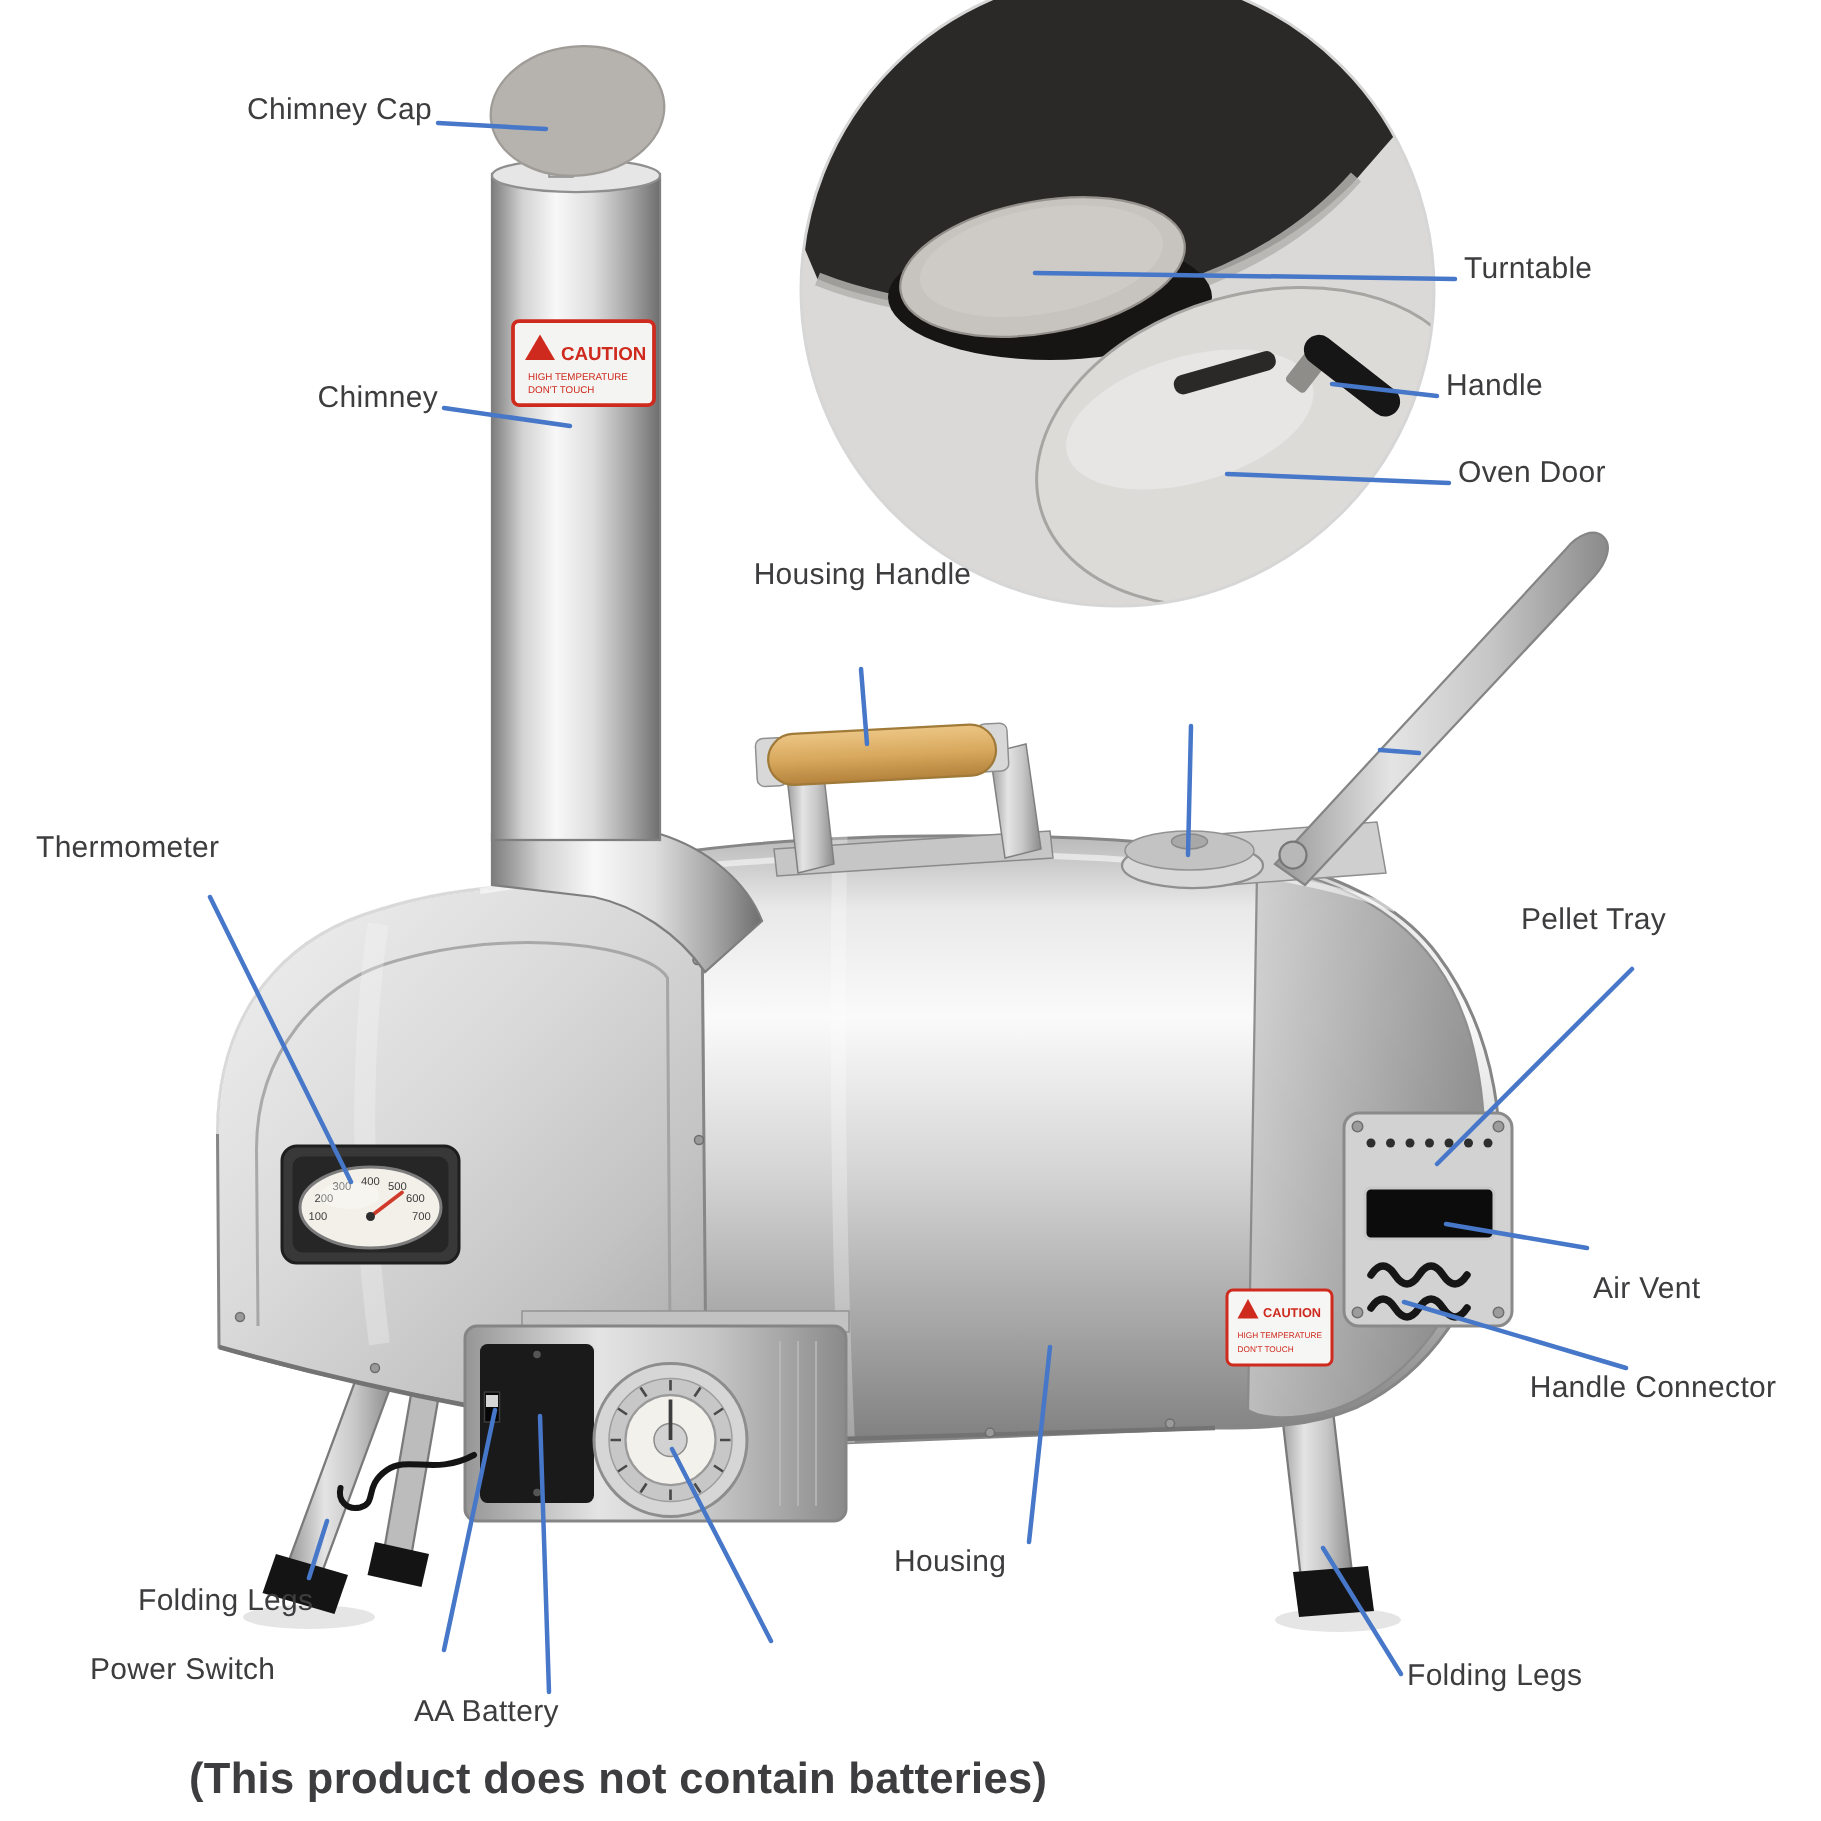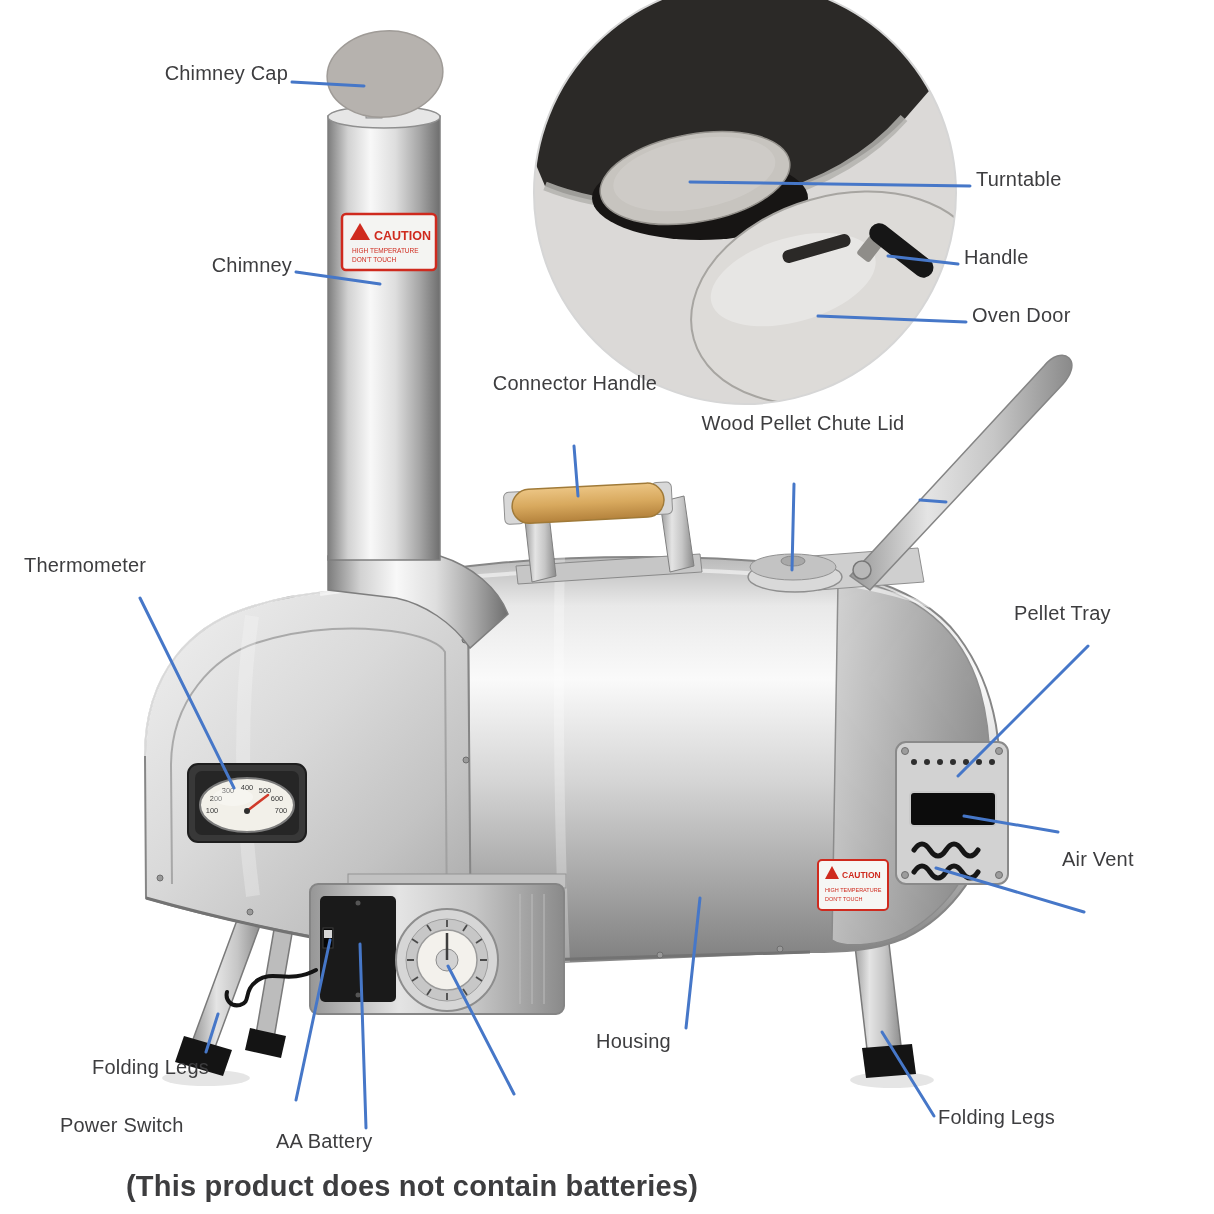--- a/index.html
+++ b/index.html
@@ -256,25 +256,25 @@
     <line x1="686" y1="1028" x2="700" y2="898"></line>
     <line x1="934" y1="1116" x2="882" y2="1032"></line>
   </g>
 </svg>
 
 <div class="lbl right" style="left:40px;top:62px;width:248px;">Chimney Cap</div>
 <div class="lbl right" style="left:134px;top:254px;width:158px;">Chimney</div>
 <div class="lbl" style="left:976px;top:168px;">Turntable</div>
 <div class="lbl" style="left:964px;top:246px;">Handle</div>
 <div class="lbl" style="left:972px;top:304px;">Oven Door</div>
-<div class="lbl wrap" style="left:486px;top:372px;width:178px;">Connector Handle</div>
-<div class="lbl wrap" style="left:682px;top:412px;width:242px;">Wood Pellet Chute Lid</div>
+<div class="lbl wrap" style="left:486px;top:372px;width:178px;">Housing Handle</div>
 <div class="lbl" style="left:24px;top:554px;text-align:center;">Thermometer</div>
 <div class="lbl" style="left:1014px;top:602px;">Pellet Tray</div>
 <div class="lbl" style="left:1062px;top:814px;margin-top:34px;">Air Vent</div>
+<div class="lbl wrap" style="left:1000px;top:914px;width:204px;">Handle Connector</div>
 <div class="lbl" style="left:92px;top:1056px;">Folding Legs</div>
-<div class="lbl" style="left:60px;top:1102px;margin-top:12px;">Power Switch</div>
+<div class="lbl" style="left:60px;top:1102px;">Power Switch</div>
 <div class="lbl" style="left:276px;top:1130px;">AA Battery</div>
 <div class="lbl note" style="left:126px;top:1170px;font-weight:bold;">(This product does not contain batteries)</div>
 <div class="lbl" style="left:596px;top:1030px;">Housing</div>
 <div class="lbl" style="left:938px;top:1106px;">Folding Legs</div>
 
 </div>
 
 </body></html>

